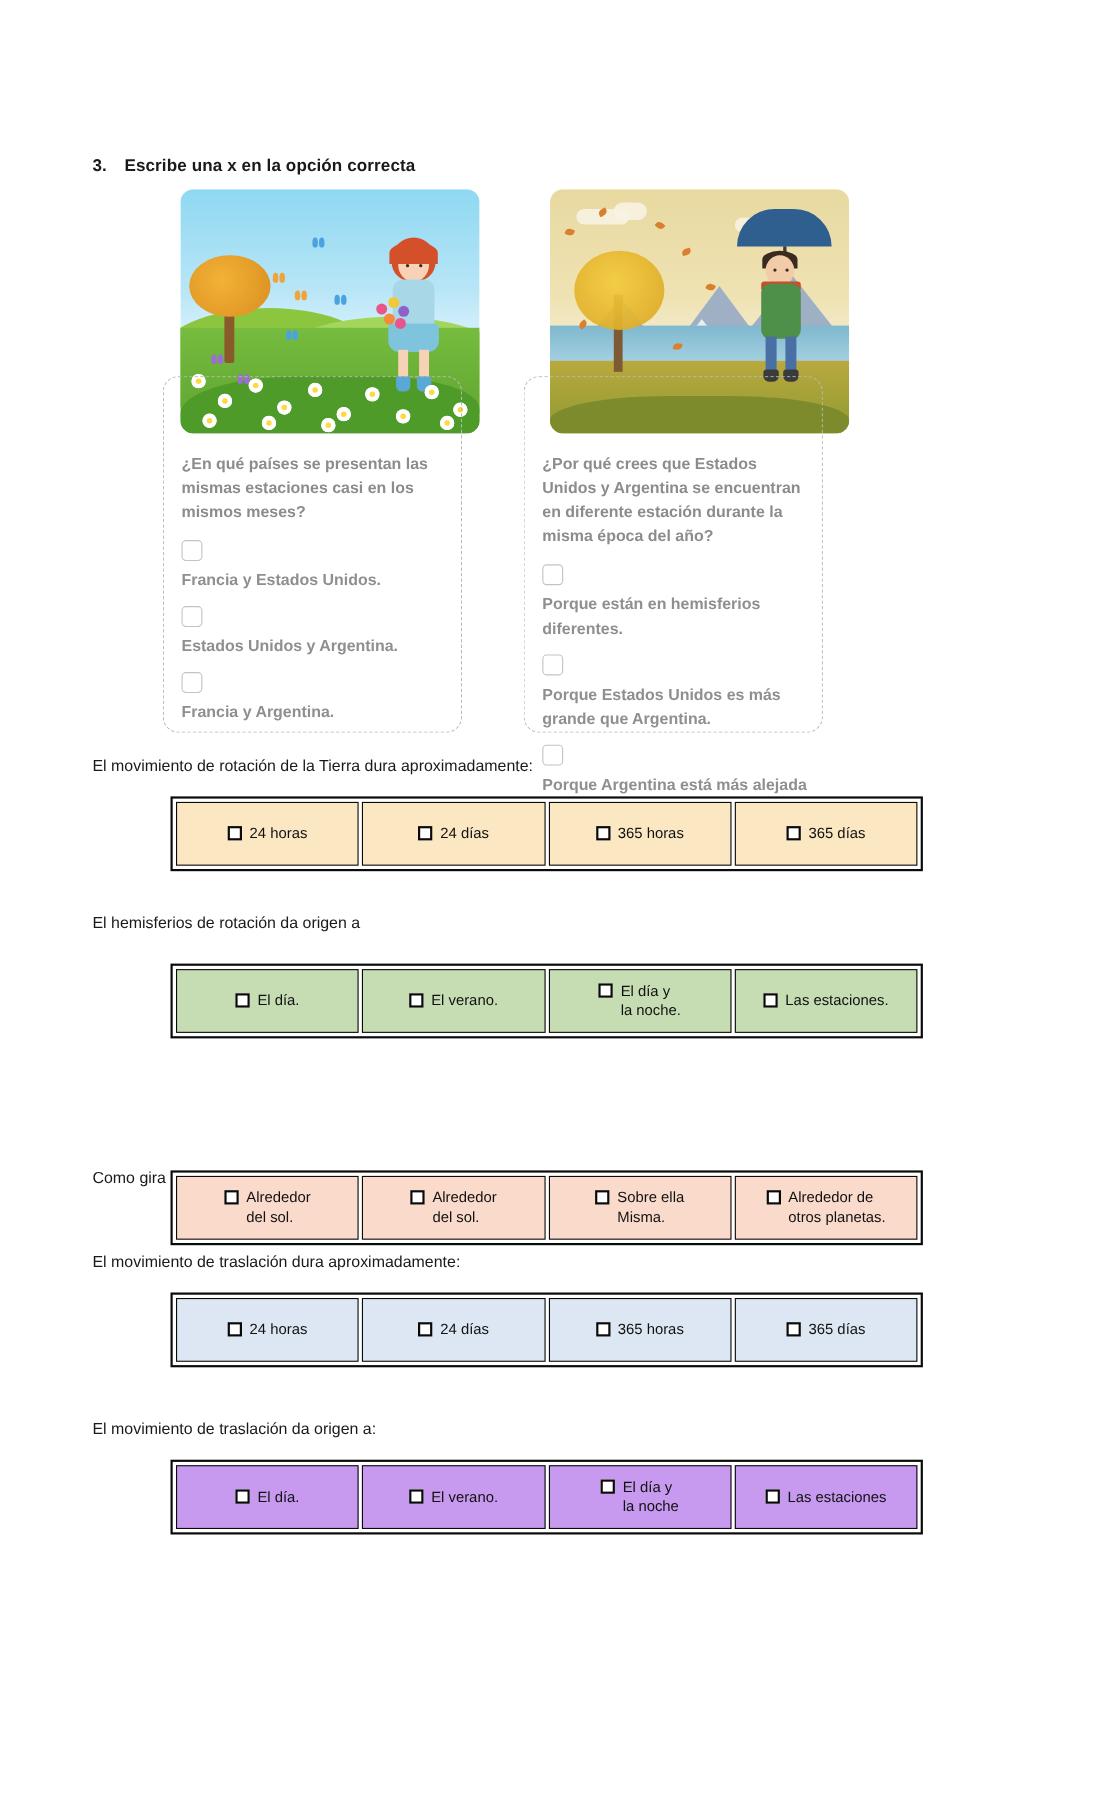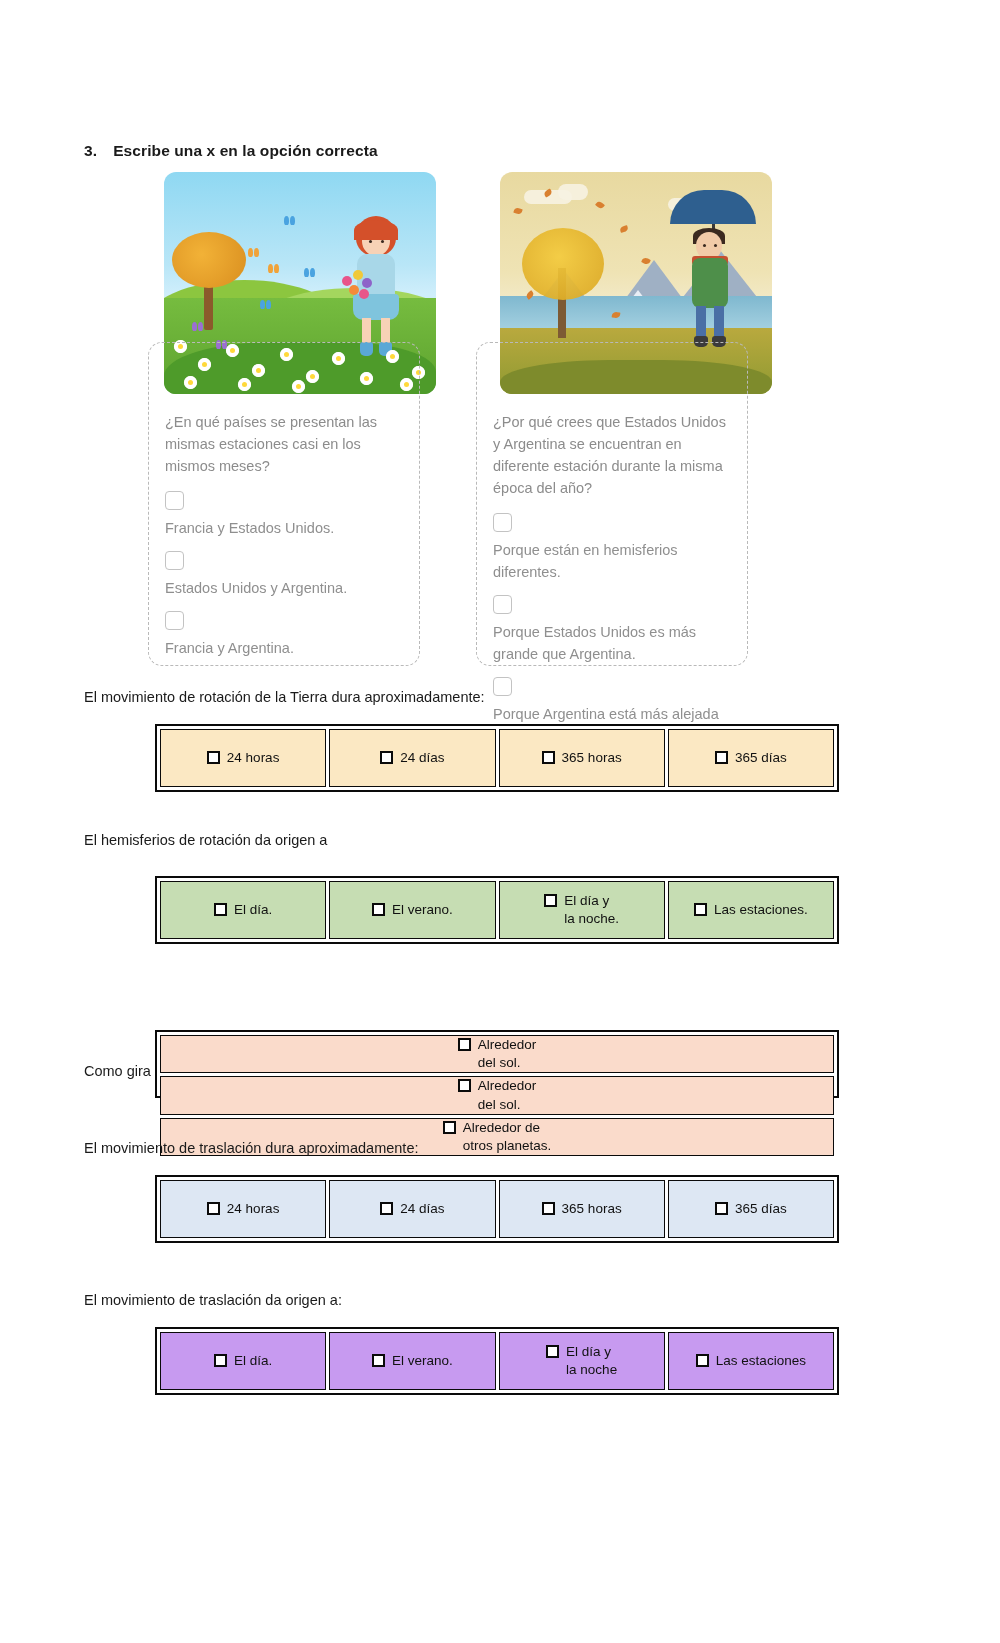--- a/index.html
+++ b/index.html
@@ -46,20 +46,21 @@
     height: 498px;
   }
   .card {
     position: absolute;
     top: 170px;
     width: 272px;
     height: 324px;
     border: 1.5px dashed #b9b9b9;
     border-radius: 14px;
     box-sizing: border-box;
+    font-weight: bold;
   }
   .card-left { left: 0; }
   .card-right { left: 328px; }
 
   .card-body {
     position: absolute;
     left: 16px;
     right: 10px;
     top: 68px;
     font-size: 14.5px;
@@ -456,38 +457,45 @@
     </div>
     <div class="cell">
       <span class="cell-inner">
           <span class="cb"></span>
       <span class="cell-txt">Las estaciones.</span>
         </span>
     </div>
   </div>
 
   <div class="prompt" style="top:1063px;">Como gira la Tierra durante el movimiento de rotación</div>
-  <div class="optrow row-pink" style="top:1030px;flex-direction:column;">
+  <div class="optrow row-pink" style="top:1064px;">
     <div class="cell">
       <span class="cell-inner">
           <span class="cb"></span>
       <span class="cell-txt">Alrededor
 del sol.</span>
         </span>
     </div>
     <div class="cell">
       <span class="cell-inner">
           <span class="cb"></span>
       <span class="cell-txt">Alrededor
 del sol.</span>
         </span>
     </div>
     <div class="cell">
       <span class="cell-inner">
           <span class="cb"></span>
+      <span class="cell-txt">Sobre ella
+Misma.</span>
+        </span>
+    </div>
+    <div class="cell">
+      <span class="cell-inner">
+          <span class="cb"></span>
       <span class="cell-txt">Alrededor de
 otros planetas.</span>
         </span>
     </div>
   </div>
 
   <div class="prompt" style="top:1140px;">El movimiento de traslación dura aproximadamente:</div>
   <div class="optrow row-blue" style="top:1175px;">
     <div class="cell">
       <span class="cell-inner">

